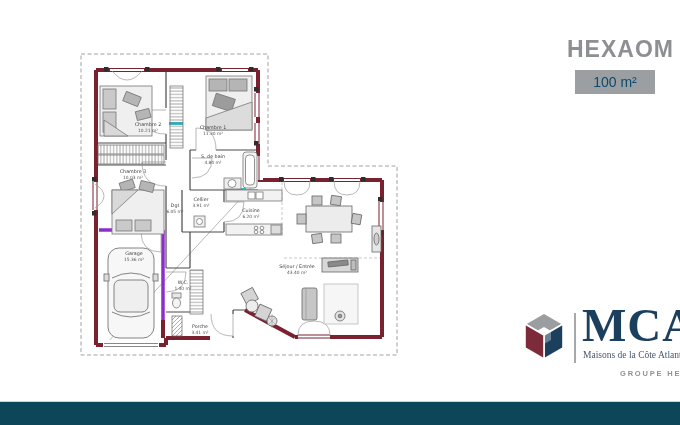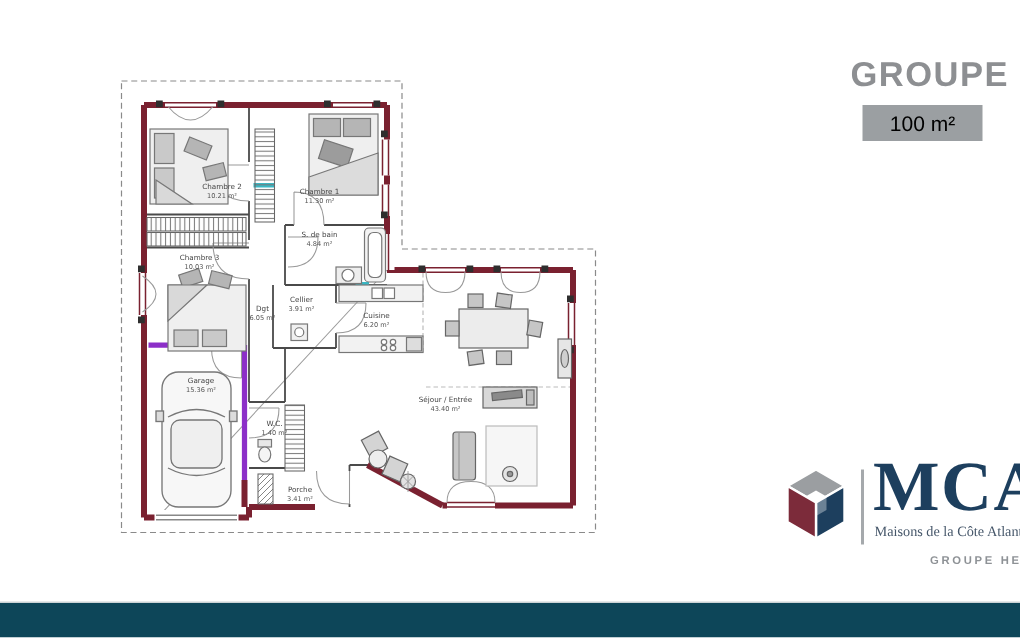--- a/index.html
+++ b/index.html
@@ -7,21 +7,21 @@
     width:680px;height:425px;position:relative;overflow:hidden;
     background:#ffffff;font-family:"Liberation Sans", sans-serif;
   }
   
   .title{
     position:absolute;left:567px;top:36px;width:110px;
     font-size:23px;font-weight:bold;letter-spacing:1px;color:#8d8f92;
   }
   .area-badge{
     position:absolute;left:575px;top:70px;width:80px;height:24px;
-    background:#9b9fa2;color:#000000;font-size:14px;line-height:24px;
+    background:#9b9fa2;color:#0c4a6e;font-size:14px;line-height:24px;
     text-align:center;
   }
   
   .plan-svg{position:absolute;left:0;top:0;}
   .room-name,.room-area{
     font-family:"DejaVu Sans", sans-serif;
     font-size:4.8px;fill:#444;text-anchor:middle;
   }
   .room-area{font-size:4.4px;fill:#555;}
   
@@ -313,21 +313,21 @@
   <g>
     <text class="room-name" x="183" y="284">W.C.</text>
     <text class="room-area" x="183" y="290">1.40 m²</text>
   </g>
   <g>
     <text class="room-name" x="200" y="328">Porche</text>
     <text class="room-area" x="200" y="334">3.41 m²</text>
   </g>
 </svg>
 
-<div class="title">GROUPE</div>
+<div class="title">HEXAOM</div>
 <div class="area-badge">100 m²</div>
 
 <svg class="logo-cube" width="50" height="54" viewBox="0 0 50 54">
   <g stroke="#ffffff" stroke-width="1.6">
     <polygon points="24,3 43,14 24,25 5,14" fill="#9b9ea1"></polygon>
     <polygon points="43,14 43,38 24,49 24,25" fill="#1d3f5e"></polygon>
     <polygon points="5,14 24,25 24,49 5,38" fill="#7c2b3a"></polygon>
   </g>
   <polygon points="24,17 31,21 24,25 17,21" fill="#ffffff" stroke="none"></polygon>
   <polygon points="24,25 31,21 31,30 24,34" fill="#ffffff" opacity="0.35" stroke="none"></polygon>

